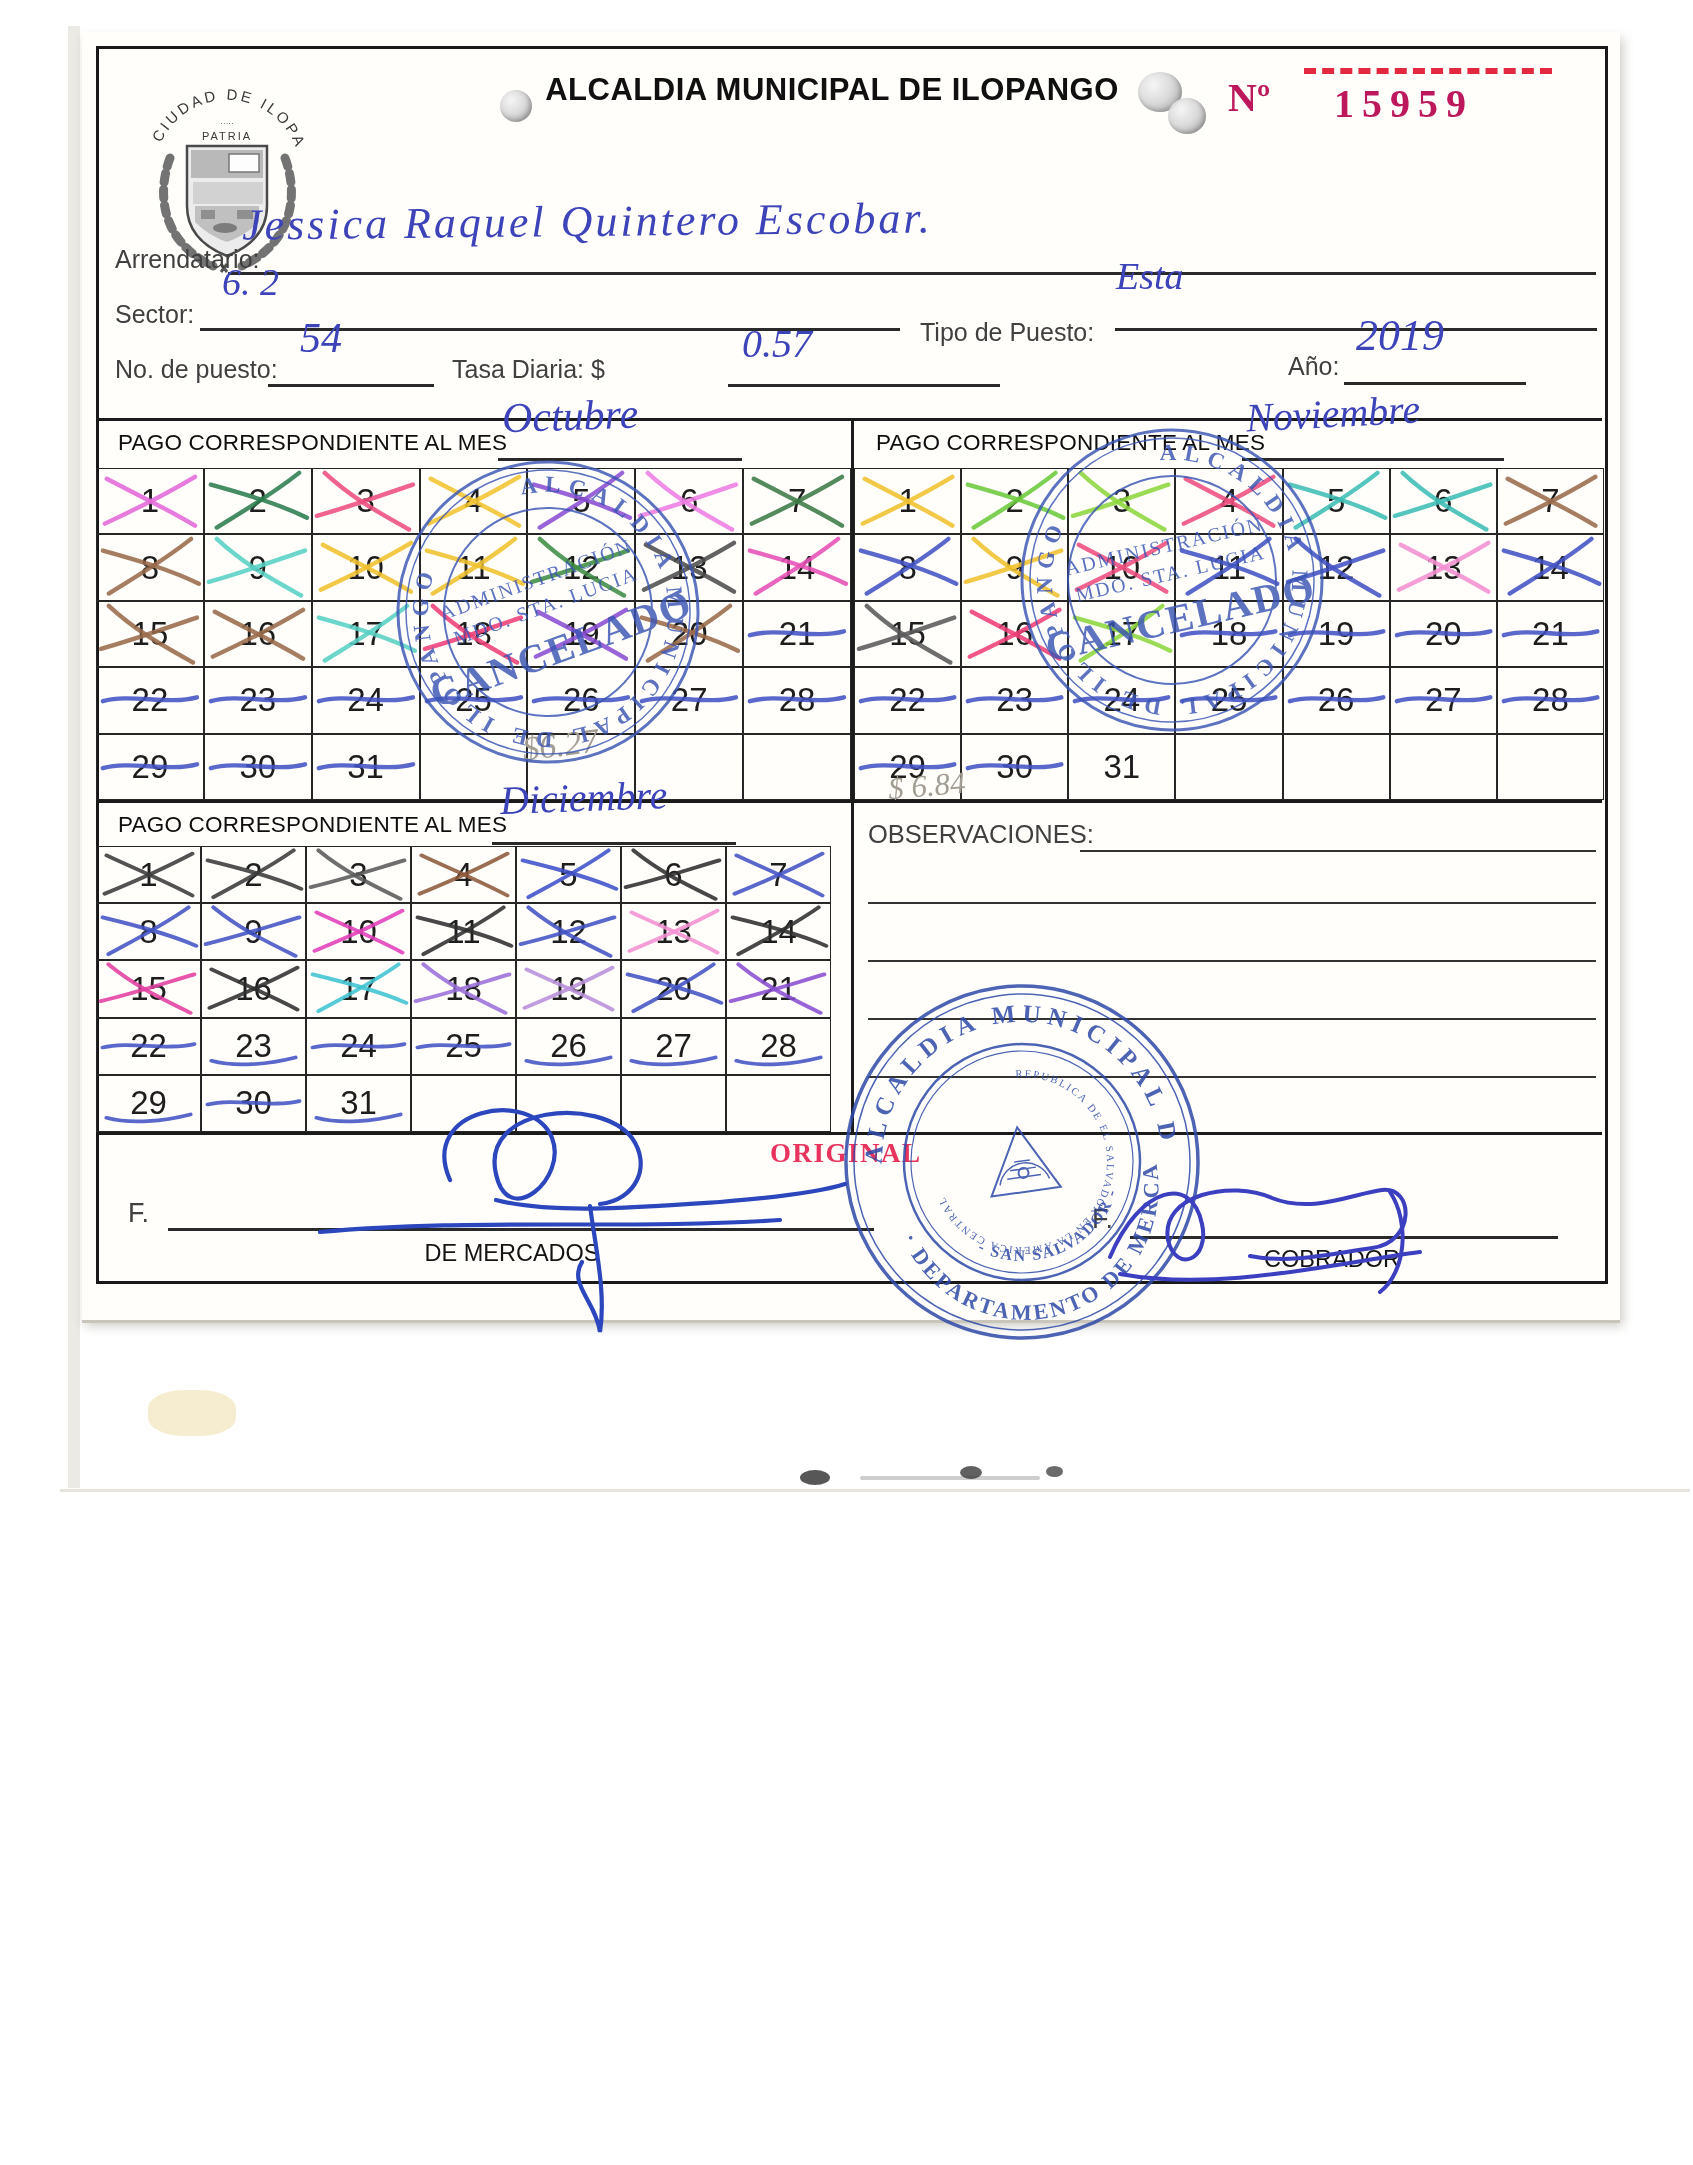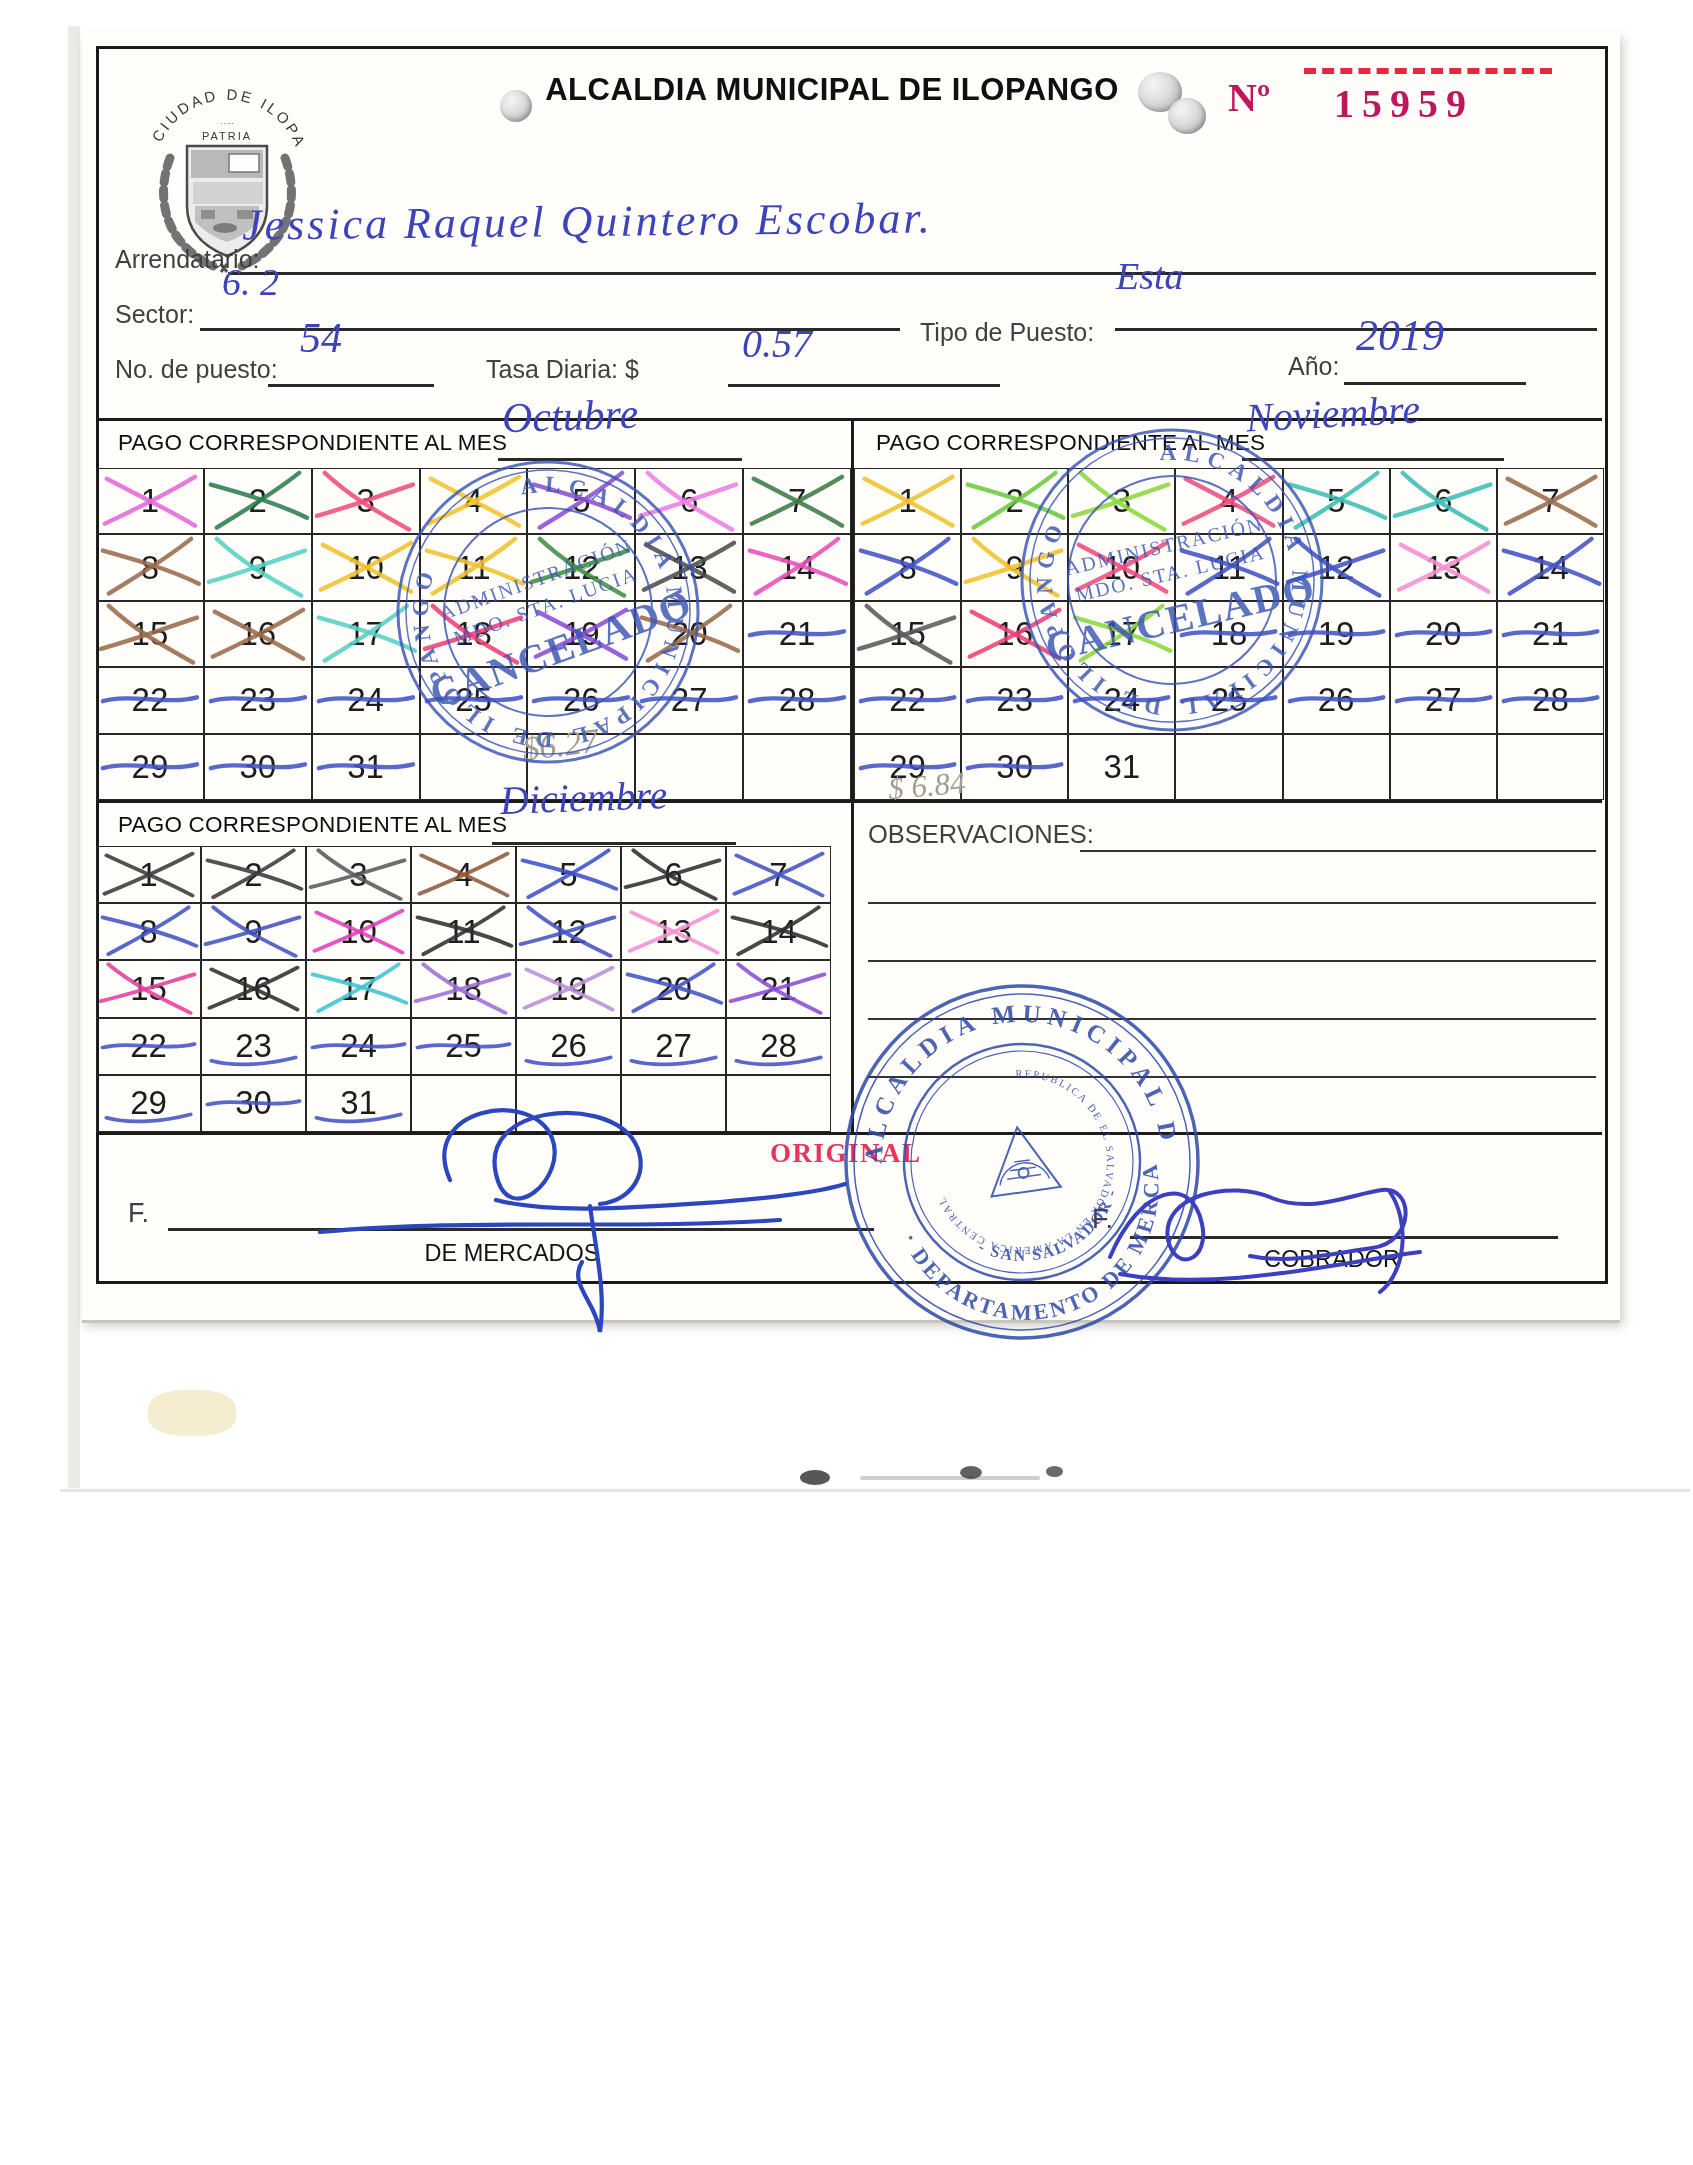--- a/index.html
+++ b/index.html
@@ -105,21 +105,21 @@
     <div class="hand" style="left:140px;top:228px;font-size:38px;">6. 2</div>
 
     <div class="lbl" style="left:838px;top:270px;margin-top:16px;">Tipo de Puesto:</div>
     <div class="uline" style="left:1033px;top:296px;width:482px;"></div>
     <div class="hand" style="left:1034px;top:222px;font-size:38px;">Esta</div>
 
     <div class="lbl" style="left:33px;top:323px;">No. de puesto:</div>
     <div class="uline" style="left:186px;top:352px;width:166px;"></div>
     <div class="hand" style="left:218px;top:282px;font-size:42px;">54</div>
 
-    <div class="lbl" style="left:404px;top:323px;">Tasa Diaria: $</div>
+    <div class="lbl" style="left:370px;top:323px;">Tasa Diaria: $</div>
     <div class="uline" style="left:646px;top:352px;width:272px;"></div>
     <div class="hand" style="left:660px;top:288px;font-size:40px;">0.57</div>
 
     <div class="lbl" style="left:1206px;top:320px;">Año:</div>
     <div class="uline" style="left:1262px;top:350px;width:182px;"></div>
     <div class="hand" style="left:1274px;top:278px;font-size:44px;">2019</div>
 
     <div class="rule-h" style="left:14px;top:386px;width:1506px;"></div>
     <div class="rule-v" style="left:769px;top:386px;height:714px;"></div>
 

